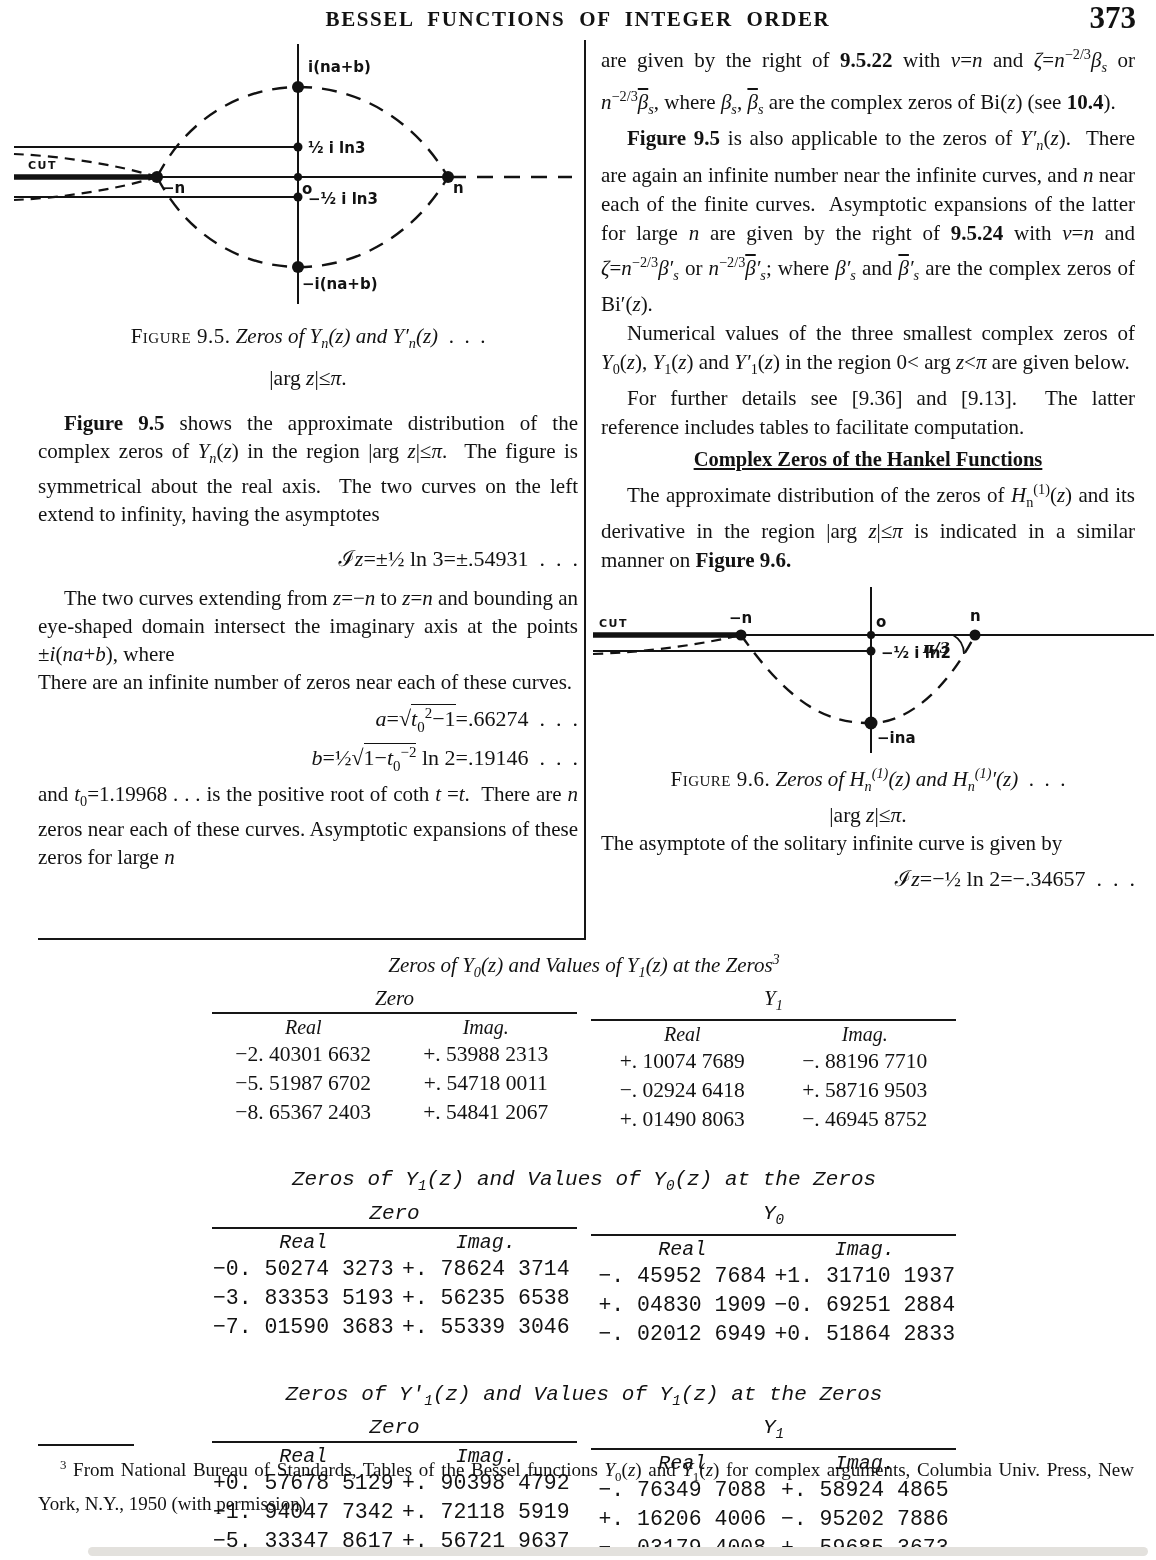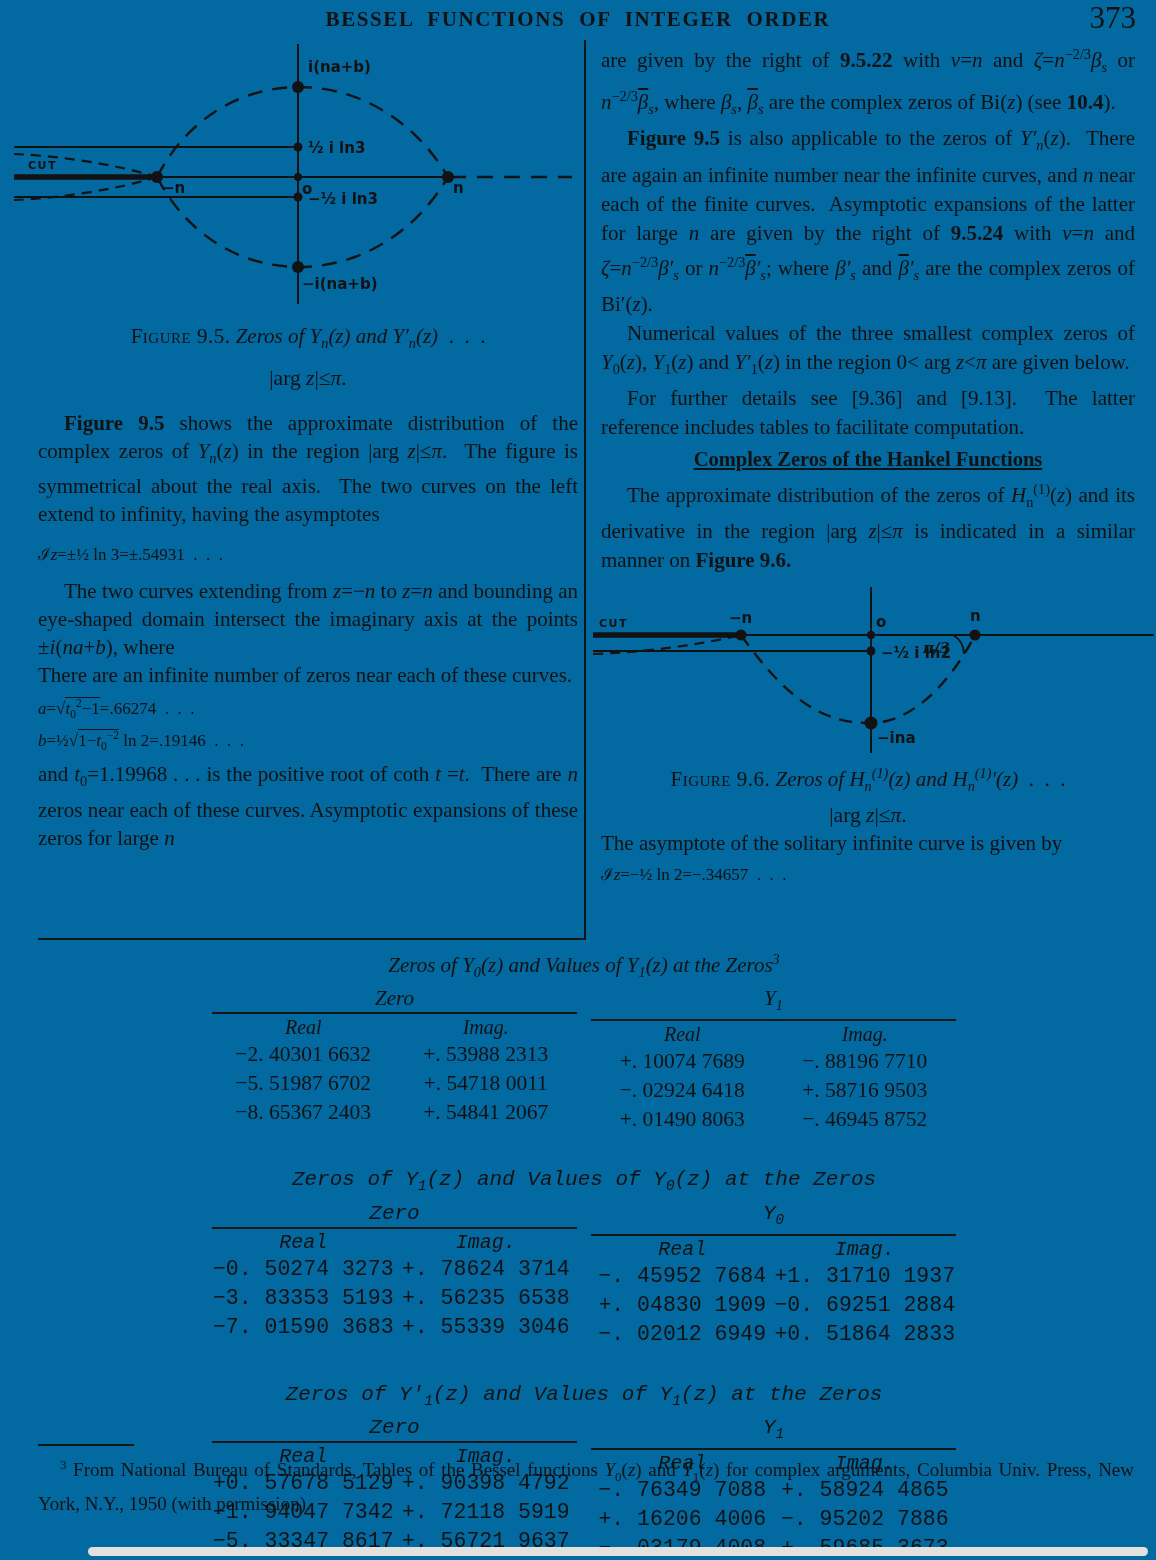--- a/index.html
+++ b/index.html
@@ -1,31 +1,31 @@
 <!DOCTYPE html>
 <html><head>
 <meta charset="utf-8">
 <style>
   html,body{margin:0;padding:0;background:#e8e6e2;}
-  .page{position:relative;width:1156px;height:1560px;background:#0369a1;
+  .page{position:relative;width:1156px;height:1560px;background:#ffffff;
         font-family:"Liberation Serif","DejaVu Serif",serif;color:#121212;overflow:hidden;}
   
   .hdr-title{position:absolute;top:7px;left:0;width:1156px;text-align:center;
              font-weight:bold;font-size:21px;letter-spacing:1.6px;word-spacing:7px;}
-  .page-num{position:absolute;top:0px;right:20px;font-size:31px;font-weight:normal;text-align:right;}
+  .page-num{position:absolute;top:0px;right:20px;font-size:31px;font-weight:bold;text-align:right;}
   
   .colL{position:absolute;left:38px;top:40px;width:540px;}
   .colR{position:absolute;left:601px;top:40px;width:534px;}
   .divider{position:absolute;left:584px;top:40px;width:2px;height:900px;background:#161616;}
   .colL-rule{position:absolute;left:38px;top:938px;width:548px;height:2px;background:#161616;}
   .par{text-align:justify;font-size:21px;line-height:28px;margin:0;}
   .colR .par{line-height:29px;}
   .ind{text-indent:26px;}
   sup{font-size:68%;} sub{font-size:68%;}
-  .eq{text-align:left;font-size:17px;margin:0;}
+  .eq{text-align:right;font-size:22px;margin:0;}
   .eqL1{margin:14px 0 12px 0;}
   .eqL2{margin:8px 0 0 0;}
   .eqL3{margin:7px 0 6px 0;}
   .eqR{margin:4px 0 0 0;}
   .rad{display:inline-block;border-top:1.6px solid #121212;line-height:1.12;}
   .bar{text-decoration:overline;}
   .sc{font-variant:small-caps;letter-spacing:.5px;}
   .cap{ text-align:center;font-size:21px;line-height:28px;margin:0;}
   .cap95a{margin-top:12px;}
   .cap95b{margin-top:7px;font-size:21.5px;}

